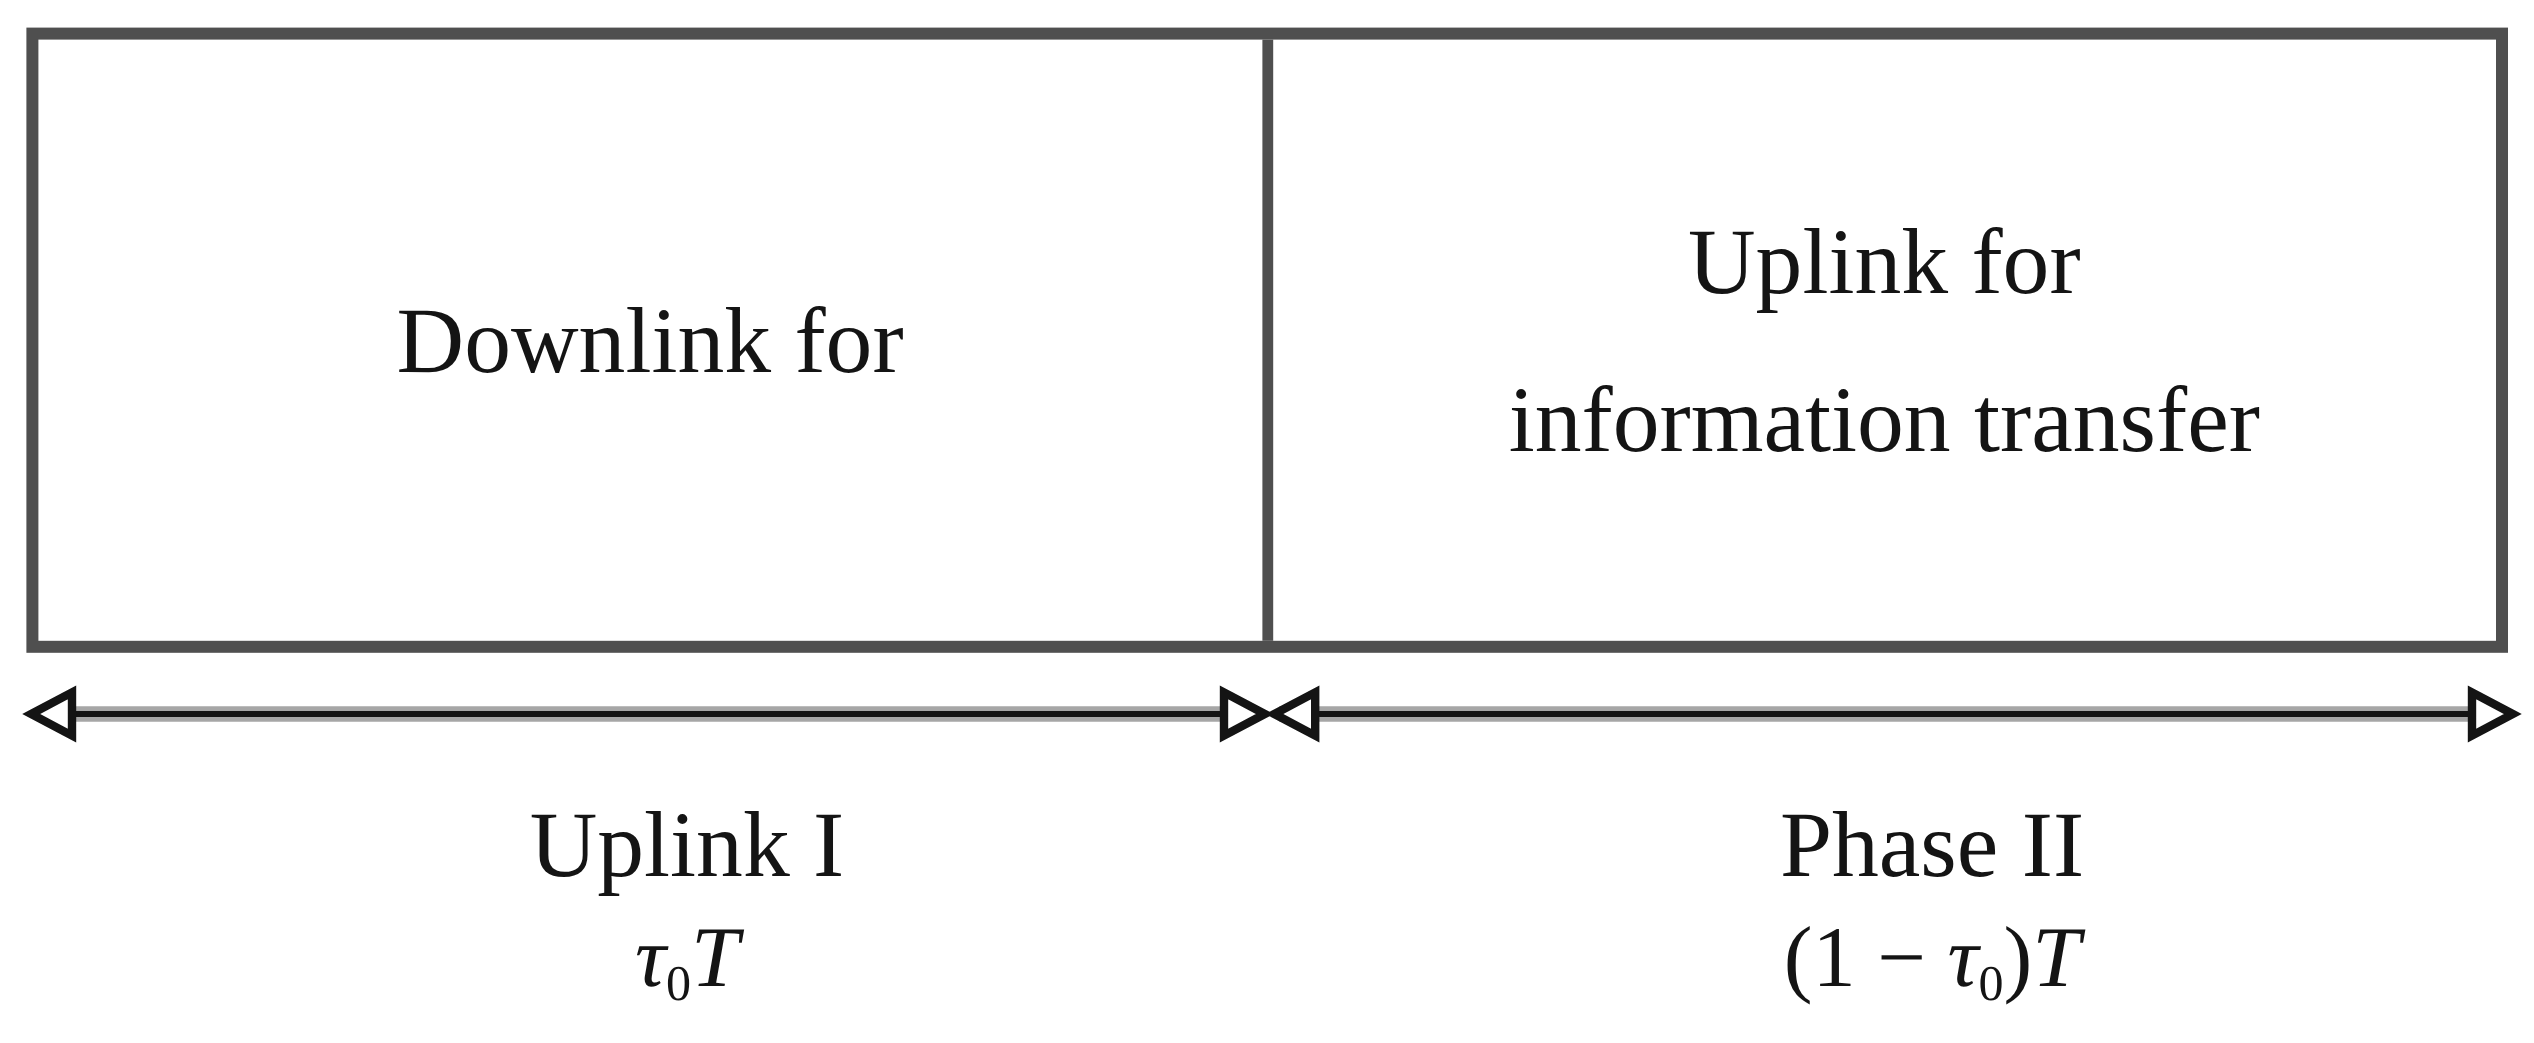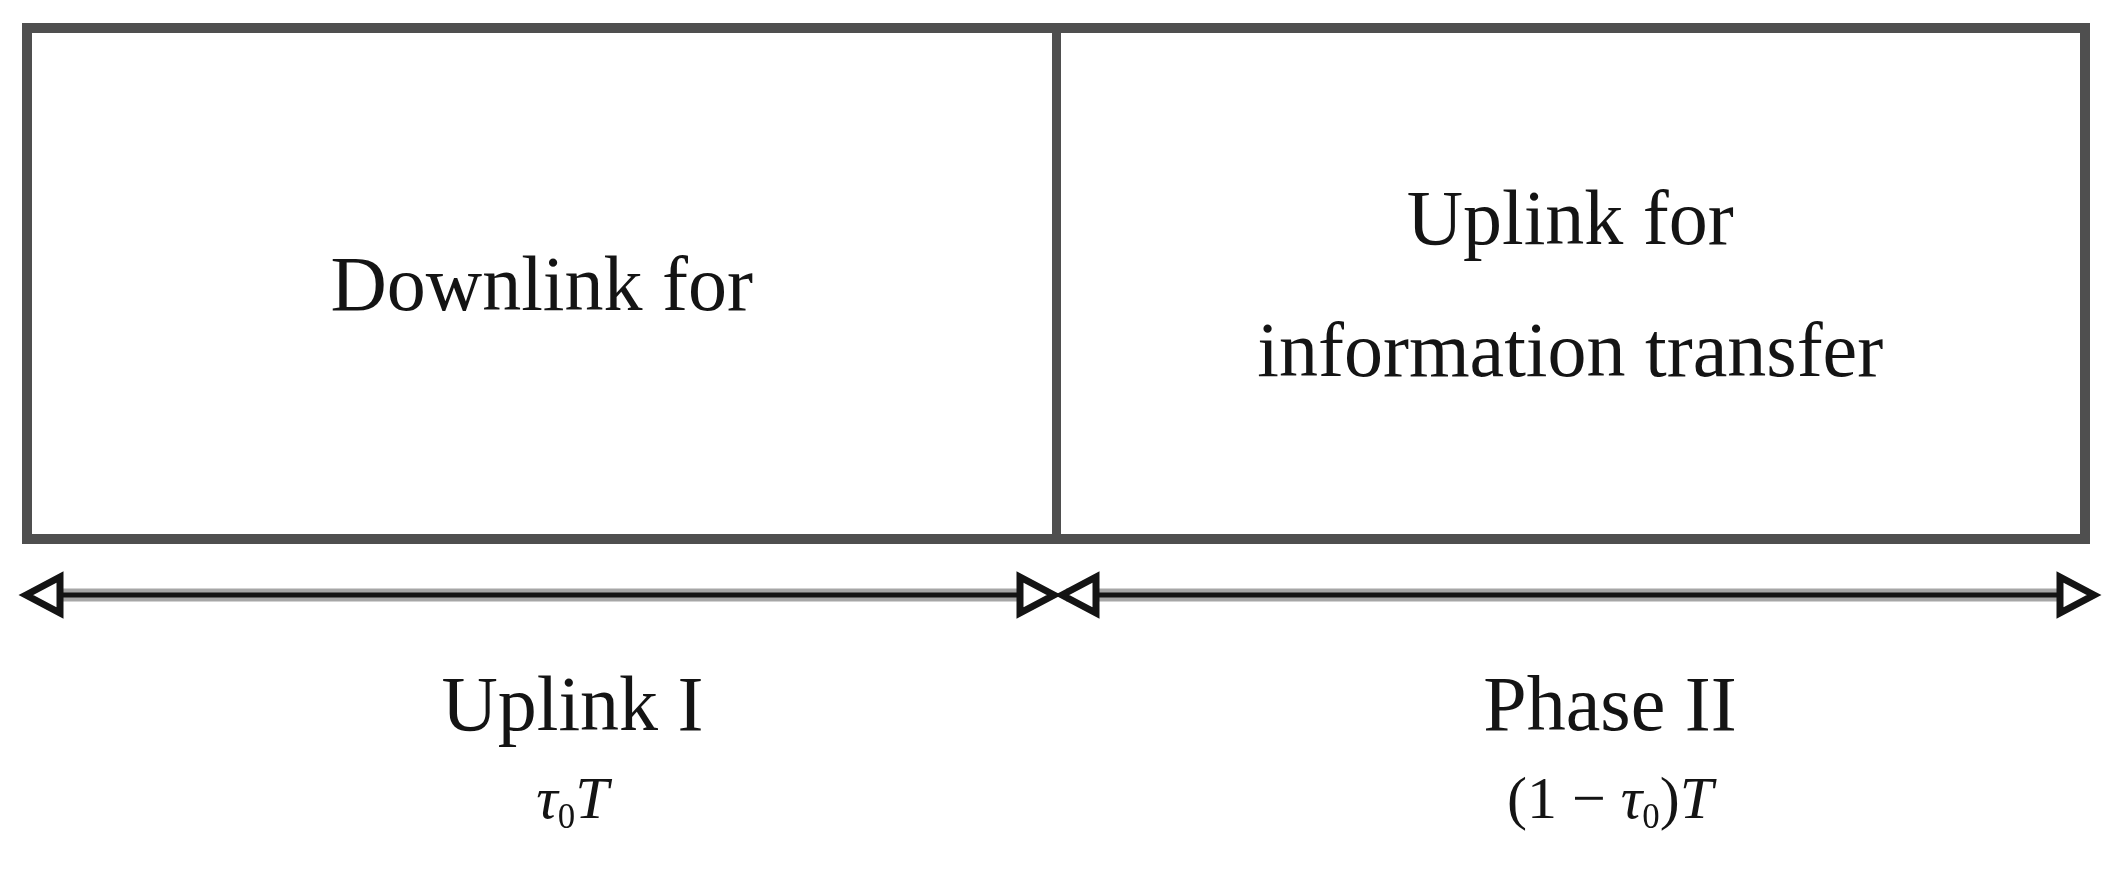--- a/index.html
+++ b/index.html
@@ -44,21 +44,21 @@
     width:2112px;height:86px;
   }
   
   .phase-label{
     position:absolute;top:658px;
     text-align:center;
   }
   .phase-label.p1{left:30px;width:1085px;}
   .phase-label.p2{left:1075px;width:1070px;}
   .phase-name{font-size:78px;line-height:92px;}
-  .phase-duration{font-size:60px;line-height:96px;white-space:nowrap;}
+  .phase-duration{font-size:72px;line-height:96px;white-space:nowrap;}
   .it{font-style:italic;}
   .sub{font-size:0.58em;vertical-align:-0.28em;line-height:0;}
 </style>
 </head>
 <body>
 
 <div class="stage">
 
   <div class="frame-box">
     <div class="box-half">

